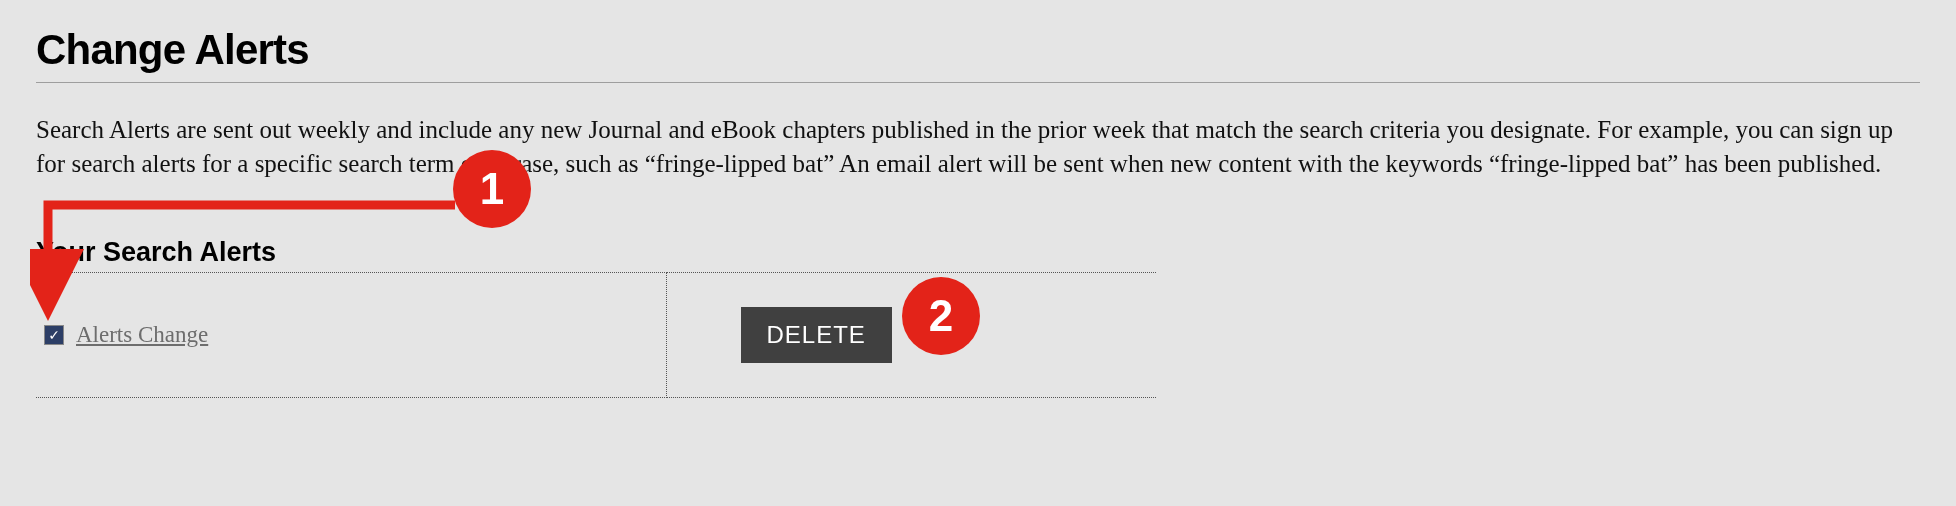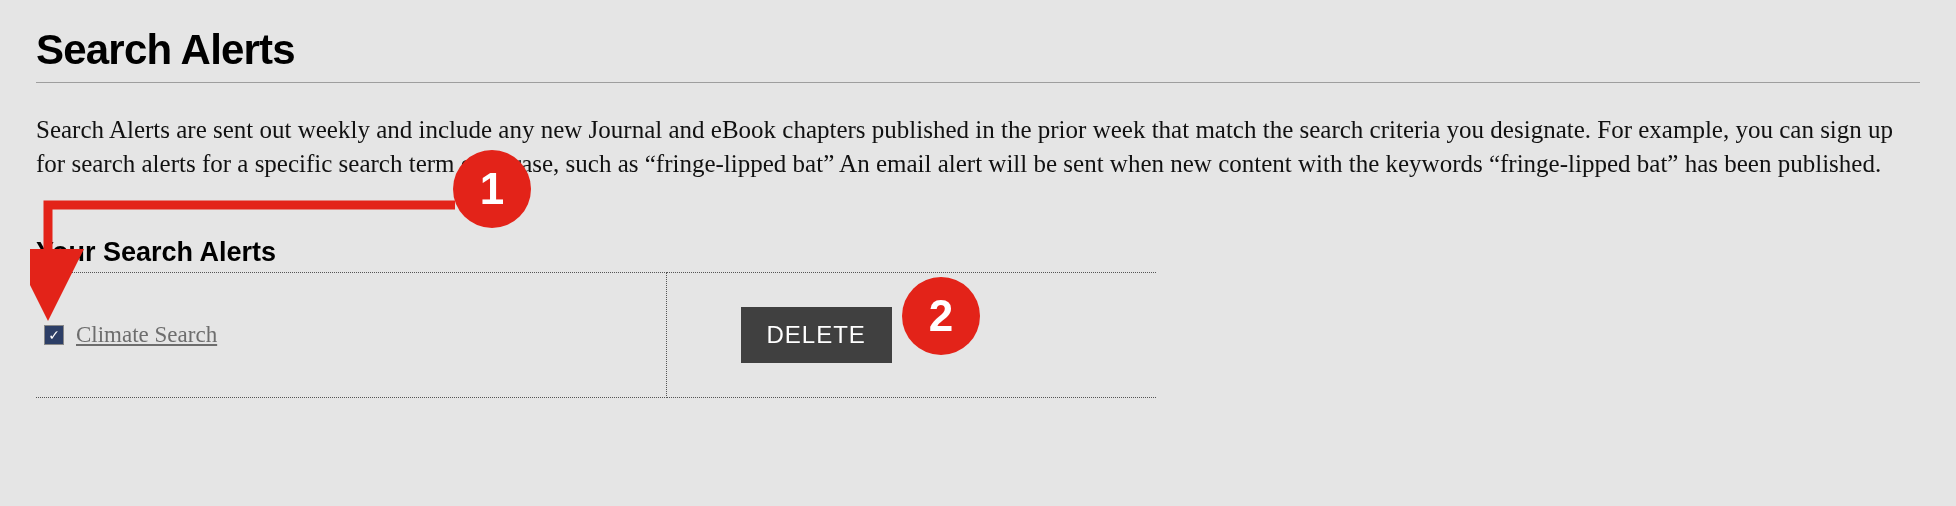--- a/index.html
+++ b/index.html
@@ -112,34 +112,34 @@
       position: absolute;
       left: 30px;
       top: 190px;
       z-index: 5;
       pointer-events: none;
     }
   </style>
 </head>
 <body>
 
-<h1 class="page-title">Search Alerts</h1>
+<h1 class="page-title">Change Alerts</h1>
 <hr class="rule">
 
 <p class="description">Search Alerts are sent out weekly and include any new Journal and eBook chapters published in the prior week that match the search criteria you designate. For example, you can sign up for search alerts for a specific search term or phrase, such as “fringe-lipped bat” An email alert will be sent when new content with the keywords “fringe-lipped bat” has been published.</p>
 
 <h2 class="section-heading">Your Search Alerts</h2>
 
 <table class="alerts-table">
   <tbody>
       <tr>
     <td class="cell-left">
       <span class="check-wrap">
         <span class="checkbox">✓</span>
-        <a href="#" class="alert-link">Climate Search</a>
+        <a href="#" class="alert-link">Alerts Change</a>
       </span>
     </td>
     <td class="cell-right">
       <button class="delete-btn">DELETE</button>
     </td>
   </tr>
 </tbody>
   </table>
 
 <svg class="arrow-path" width="450" height="140">

